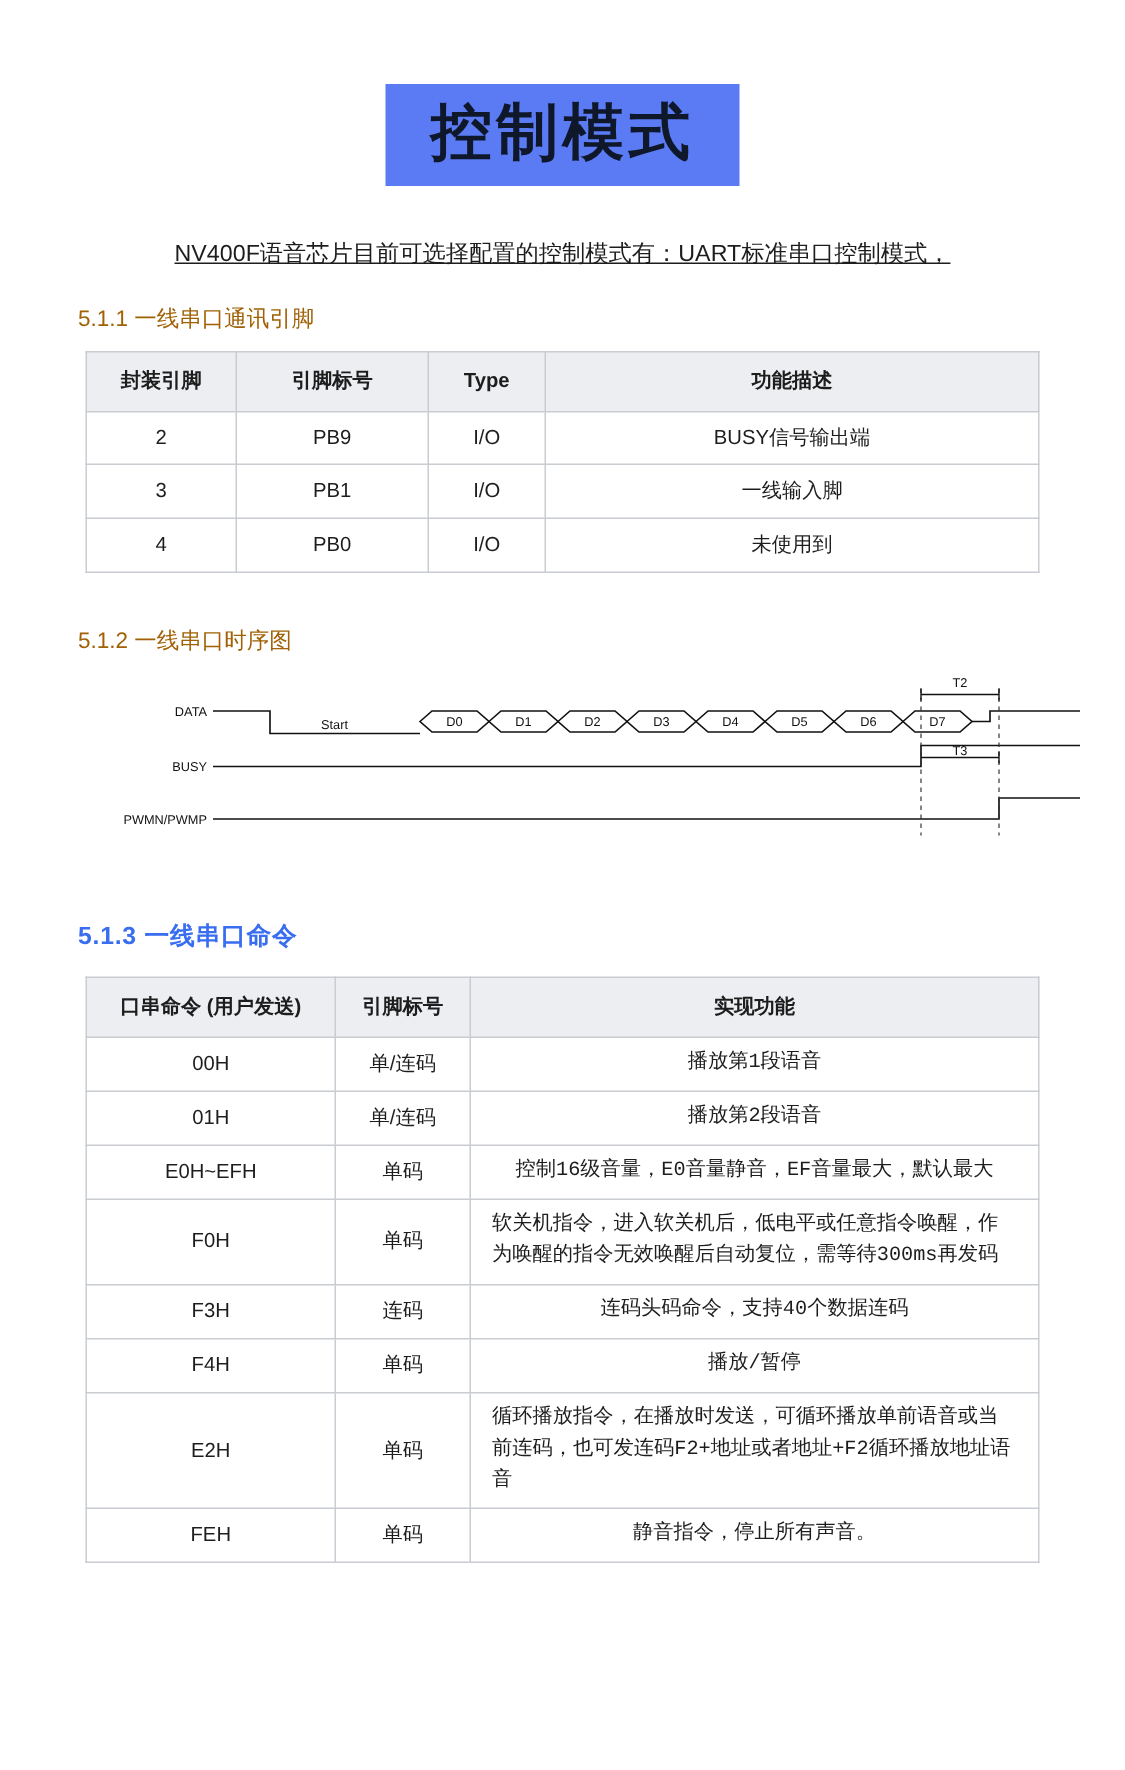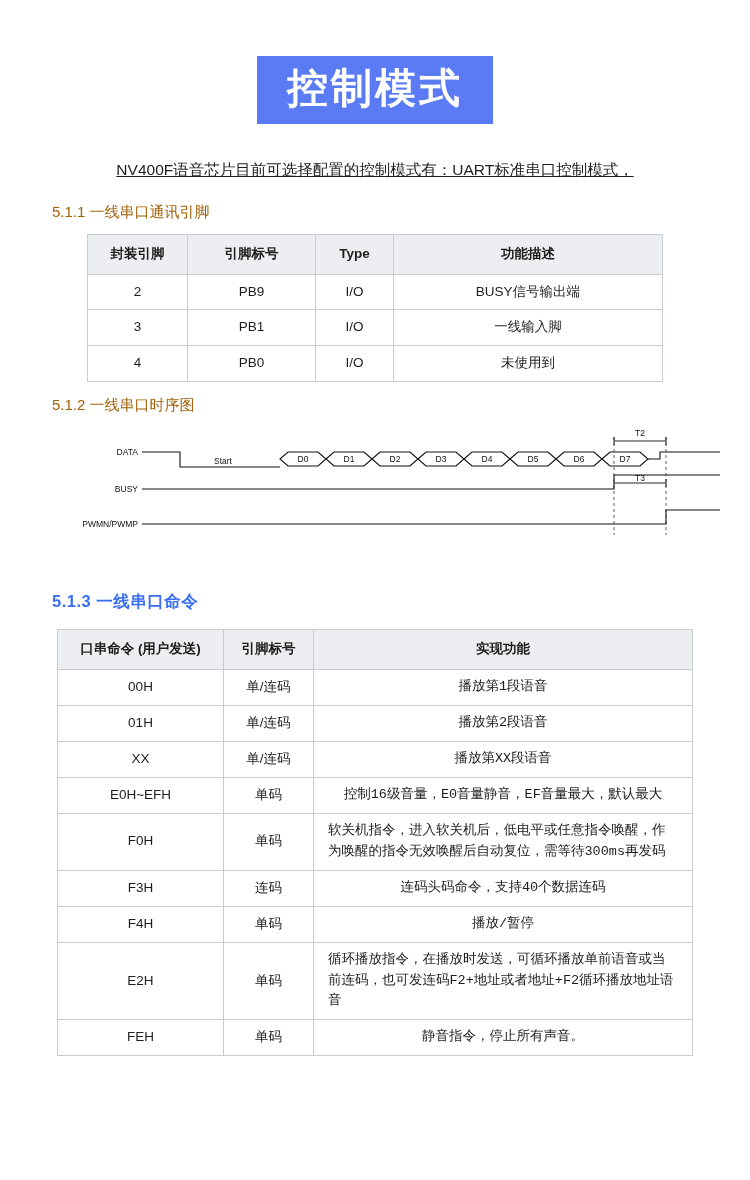--- a/index.html
+++ b/index.html
@@ -19,21 +19,21 @@
   }
 
   
   .title-wrap {
     text-align: center;
     padding-top: 56px;
   }
   .title-banner {
     display: inline-block;
     background: #5b7bf5;
-    color: #ffffff;
+    color: #0f172a;
     font-size: 41px;
     font-weight: bold;
     letter-spacing: 3px;
     padding: 10px 30px 13px 30px;
     line-height: 1.1;
   }
 
   
   .intro {
     margin: 30px 18px 0 18px;
@@ -58,21 +58,21 @@
     margin: 16px 0 12px 22px;
     color: #a16207;
   }
 
   
   table {
     border-collapse: collapse;
     margin: 0 auto;
     font-size: 13.5px;
   }
-  table.pins { width: 576px; }
+  table.pins { width: 636px; }
   table.cmds { width: 636px; }
   th, td {
     border: 1px solid #c9ccd1;
     text-align: center;
     padding: 7px 6px;
     color: #1d1d1d;
     line-height: 1.55;
   }
   thead th {
     background: #eceef1;
@@ -143,21 +143,21 @@
       </tr>
       <tr>
         <td>4</td>
         <td>PB0</td>
         <td>I/O</td>
         <td>未使用到</td>
       </tr>
     </tbody>
   </table>
 
-  <div class="sub-heading" style="margin-top:14px;">5.1.2  一线串口时序图</div>
+  <div class="sub-heading" style="margin-top:36px;">5.1.2  一线串口时序图</div>
 
   <div class="timing-wrap">
     <svg class="timing" width="690" height="120" viewBox="0 0 690 120" xmlns="http://www.w3.org/2000/svg">
       <g stroke="#111" stroke-width="1.1" fill="none">
 
         <path d="M112,25 L150,25 L150,40 L250,40"></path>
 
         <g>
           <path d="M250,32 L258,25 L288,25 L296,32 L288,39 L258,39 Z"></path>
           <path d="M296,32 L304,25 L334,25 L342,32 L334,39 L304,39 Z"></path>
@@ -227,25 +227,20 @@
         <td>00H</td>
         <td>单/连码</td>
         <td class="desc-left">播放第1段语音</td>
       </tr>
       <tr>
         <td>01H</td>
         <td>单/连码</td>
         <td class="desc-left">播放第2段语音</td>
       </tr>
       <tr>
-        <td>XX</td>
-        <td>单/连码</td>
-        <td class="desc-left">播放第XX段语音</td>
-      </tr>
-      <tr>
         <td>E0H~EFH</td>
         <td>单码</td>
         <td class="desc-left">控制16级音量，E0音量静音，EF音量最大，默认最大</td>
       </tr>
       <tr>
         <td>F0H</td>
         <td>单码</td>
         <td class="desc-left" style="text-align:left; padding-left:14px; padding-right:14px;">软关机指令，进入软关机后，低电平或任意指令唤醒，作为唤醒的指令无效唤醒后自动复位，需等待300ms再发码</td>
       </tr>
       <tr>

